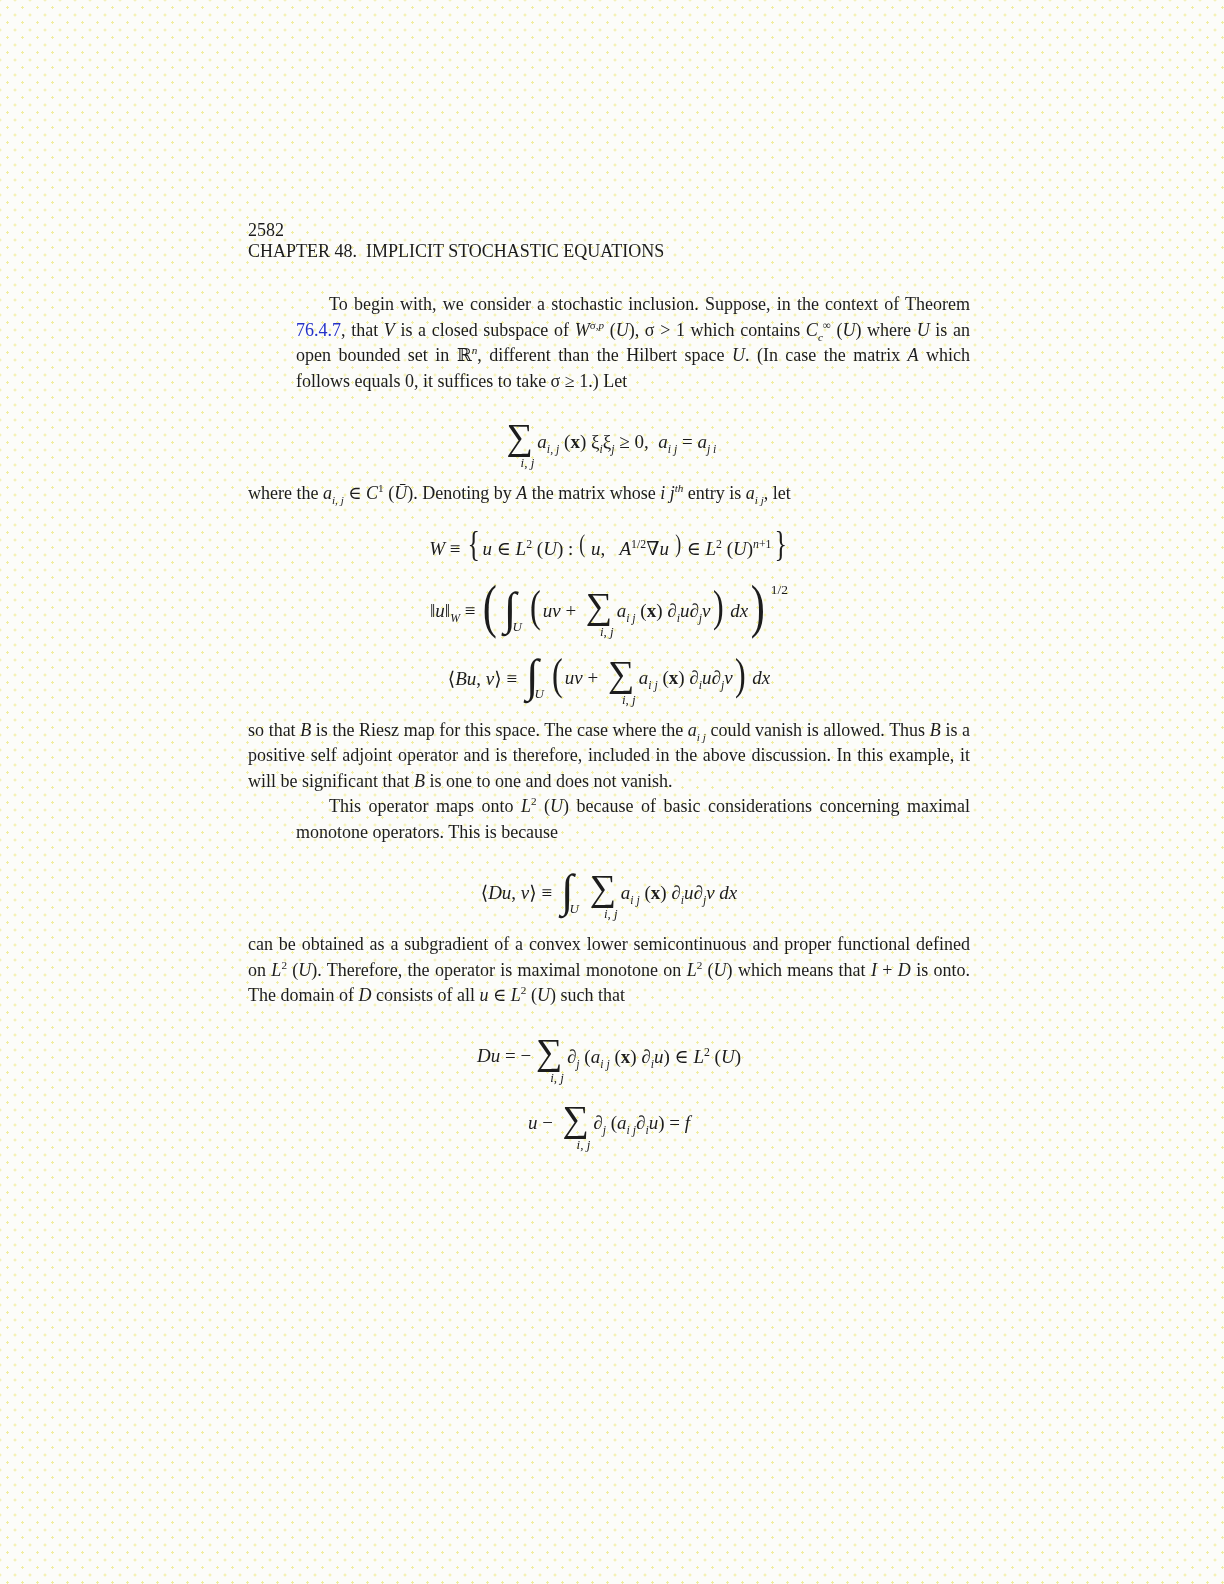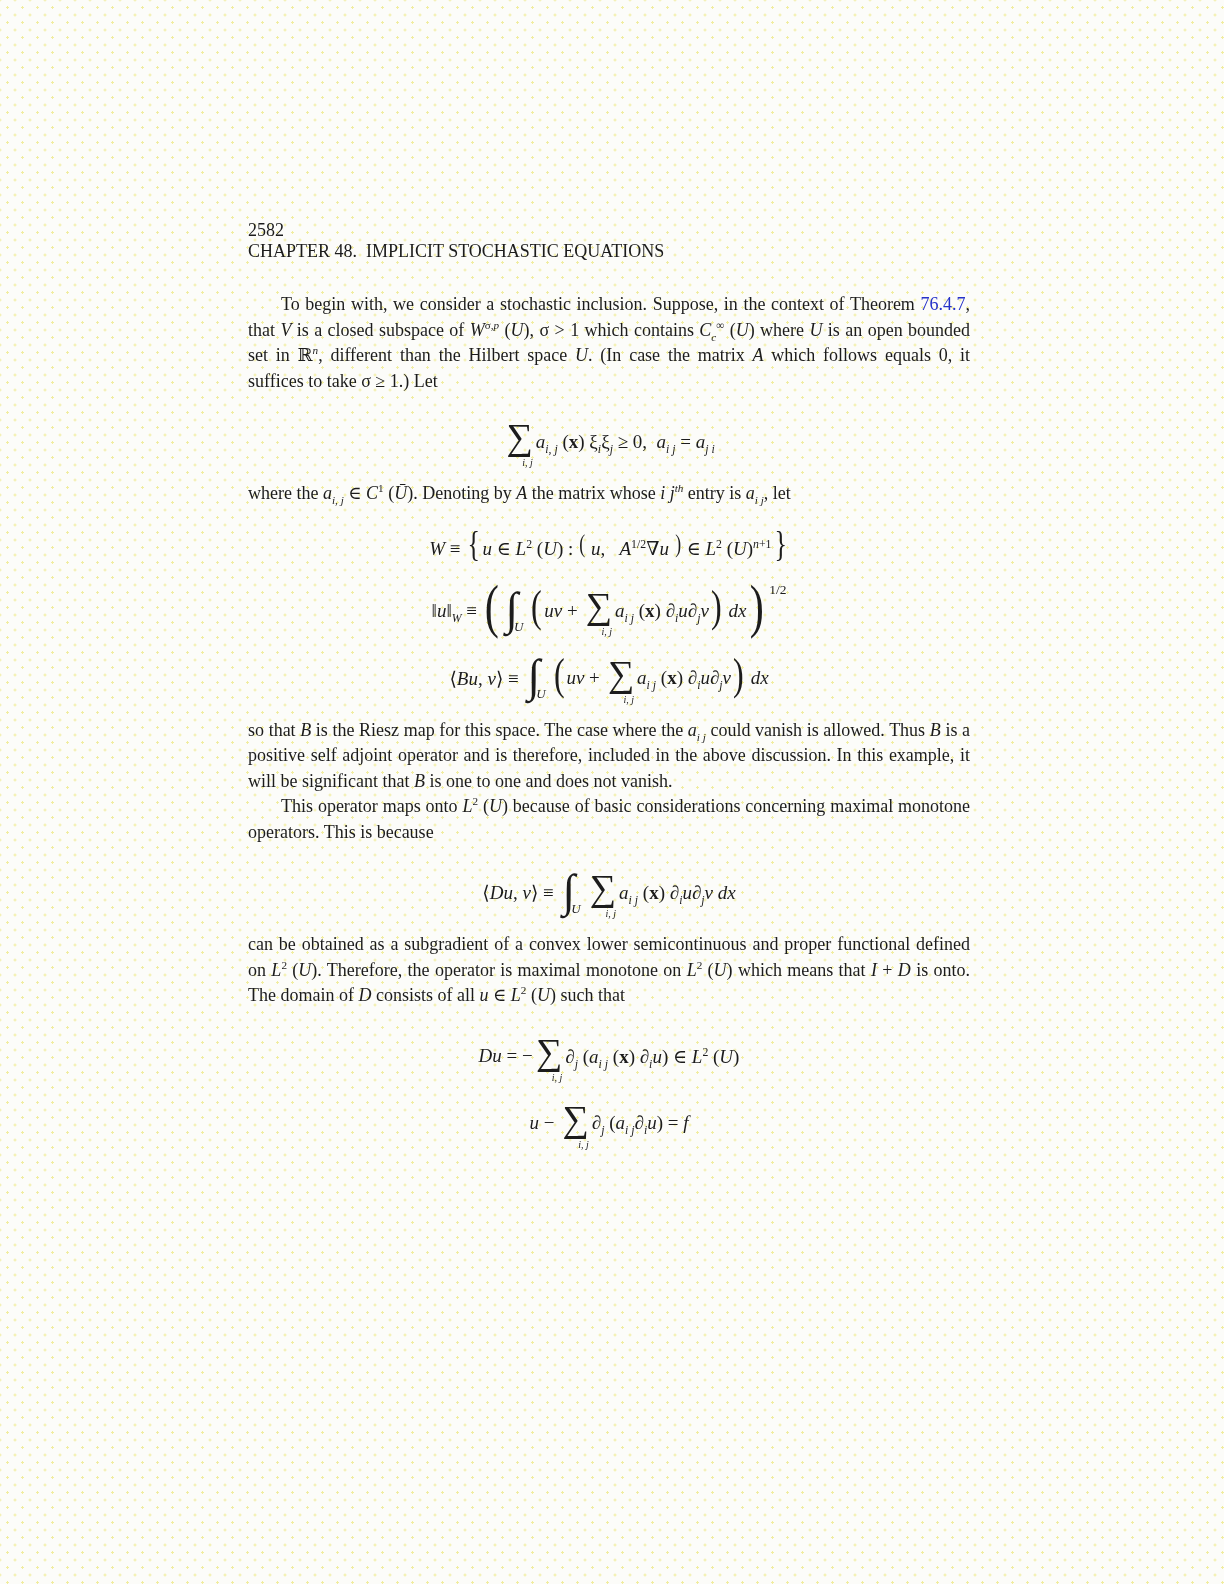--- a/index.html
+++ b/index.html
@@ -15,29 +15,29 @@
     font-family:"Liberation Serif","DejaVu Serif",serif;
     -webkit-font-smoothing:antialiased;
   }
   .page{width:722px;padding:220px 0 0 248px;}
   .pg-header{display:flex;justify-content:space-between;align-items:baseline;font-size:18px;margin-bottom:30px;flex-direction:column;}
   .pg-header span{white-space:pre;}
   .lemma{font-size:18px;line-height:26px;text-align:justify;margin-bottom:27px;}
   .lemma-label{font-weight:700;margin-right:9px;}
   .lemma-body{font-style:italic;}
   .para{font-size:18px;line-height:25.5px;text-align:justify;margin:0;}
-  .indent{text-indent:33px;}
+  .indent{text-indent:33px;margin-left:48px;}
   sup,sub{font-size:0.62em;line-height:0;}
   .ref{color:var(--link,#2531c8);text-decoration:none;cursor:pointer;}
   
   .eq{display:flex;justify-content:center;align-items:center;font-size:19px;margin:20px 0;min-height:36px;}
   .mrun{white-space:pre-wrap;margin-top:8px;}
   .bigsum{display:inline-flex;flex-direction:column;align-items:center;margin:0 3px;transform:translateY(8px);}
   .sum-glyph{font-size:37px;line-height:30px;}
-  .sum-under{font-size:10px;line-height:13px;margin-top:4px;margin-left:16px;}
+  .sum-under{font-size:13px;line-height:13px;margin-top:4px;margin-left:16px;}
   .bigint{display:inline-flex;align-items:center;margin:0 2px 0 4px;transform:translateY(2px);}
   .int-glyph{font-size:46px;line-height:40px;}
   .int-sub{font-size:13px;align-self:flex-end;transform:translate(-4px,6px);}
   .bigdelim{display:inline-block;transform:scaleX(0.72);line-height:0.82;font-weight:400;}
   .hisup{font-size:13.5px;align-self:flex-start;margin-left:3px;transform:translateY(-1px);}
 </style>
 </head>
 <body>
 
 <div class="page">

